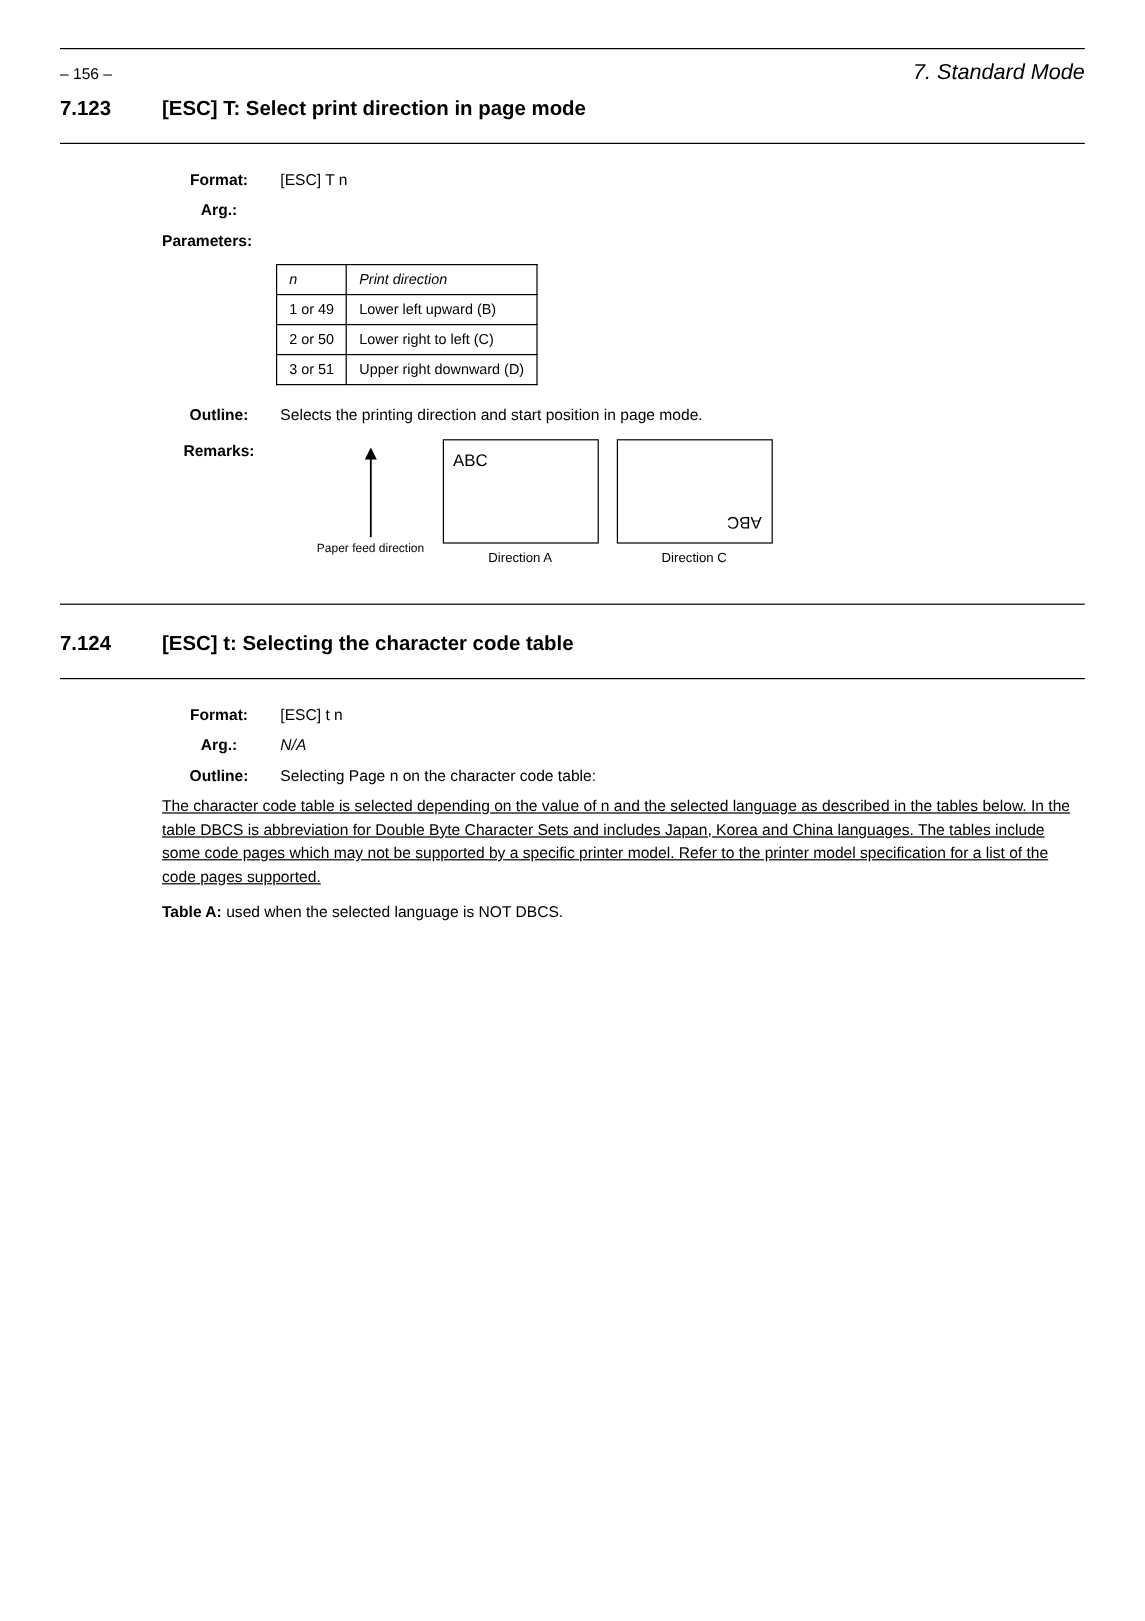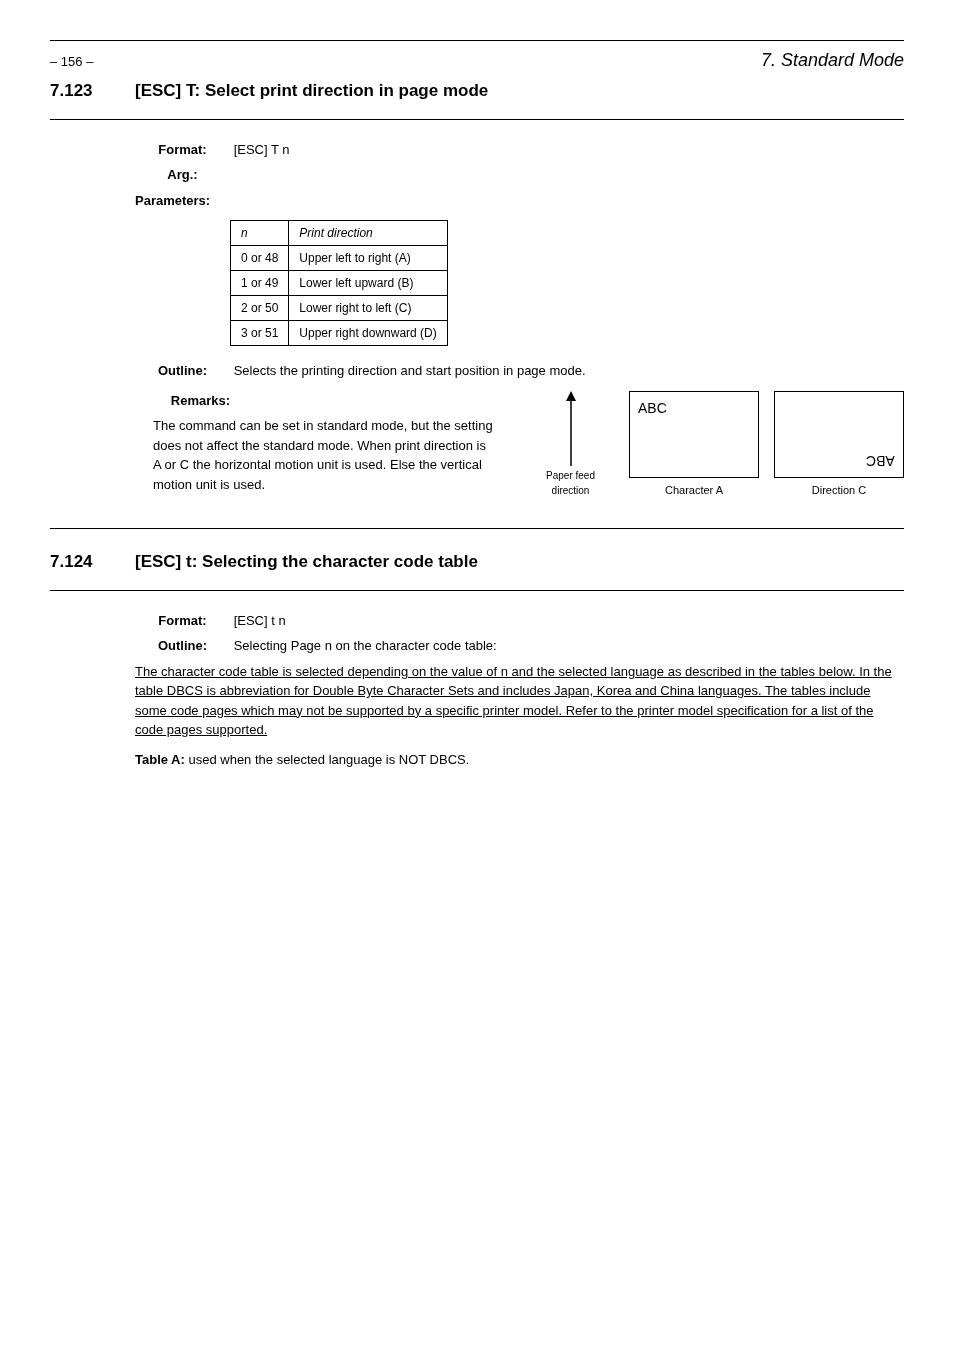--- a/index.html
+++ b/index.html
@@ -77,21 +77,20 @@
       text-align: left;
       font-weight: normal;
     }
     .param-table thead td {
       font-style: italic;
     }
     .remarks-grid {
       display: flex;
       gap: 34px;
       margin-top: 10px;
-      margin-left: 18px;
     }
     .remarks-text {
       width: 340px;
     }
     .remarks-diagram {
       display: flex;
       align-items: center;
       gap: 15px;
     }
     .arrow-container {
@@ -174,24 +173,20 @@
 
   <table class="param-table">
     <thead>
       <tr>
         <td>n</td>
         <td>Print direction</td>
       </tr>
     </thead>
     <tbody>
       <tr>
-        <td>0 or 48</td>
-        <td>Upper left to right (A)</td>
-      </tr>
-      <tr>
         <td>1 or 49</td>
         <td>Lower left upward (B)</td>
       </tr>
       <tr>
         <td>2 or 50</td>
         <td>Lower right to left (C)</td>
       </tr>
       <tr>
         <td>3 or 51</td>
         <td>Upper right downward (D)</td>
@@ -202,35 +197,34 @@
   <div class="format-block">
     <span class="format-label bold">Outline:</span>
     <span>Selects the printing direction and start position in page mode.</span>
   </div>
 
   <div class="remarks-grid">
     <div>
       <div class="format-block">
         <span class="format-label bold">Remarks:</span>
       </div>
-      <div class="remarks-text">The command can be set in standard mode, but the setting does not affect the standard mode. When print direction is A or C the horizontal motion unit is used. Else the vertical motion unit is used.</div>
     </div>
     <div class="remarks-diagram">
       <div class="arrow-container">
         <svg class="arrow-svg" viewBox="0 0 20 75">
           <line x1="10" y1="75" x2="10" y2="5" stroke="#000" stroke-width="1.5"></line>
           <polygon points="10,0 5,10 15,10" fill="#000"></polygon>
         </svg>
         <div class="feed-label">Paper feed direction</div>
       </div>
       <div>
         <div class="demo-box">
           <span class="abc-normal">ABC</span>
         </div>
-        <div class="box-caption">Character A</div>
+        <div class="box-caption">Direction A</div>
       </div>
       <div>
         <div class="demo-box">
           <span class="abc-rotated">ABC</span>
         </div>
         <div class="box-caption">Direction C</div>
       </div>
     </div>
   </div>
 </div>
@@ -242,20 +236,24 @@
   <span class="sub-heading">[ESC] t: Selecting the character code table</span>
 </div>
 <div class="title-underline"></div>
 
 <div class="indent">
   <div class="format-block">
     <span class="format-label bold">Format:</span>
     <span>[ESC] t n</span>
   </div>
   <div class="format-block">
+    <span class="format-label bold">Arg.:</span>
+    <span class="na">N/A</span>
+  </div>
+  <div class="format-block">
     <span class="format-label bold">Outline:</span>
     <span>Selecting Page n on the character code table:</span>
   </div>
   <div class="body-text">The character code table is selected depending on the value of n and the selected language as described in the tables below. In the table DBCS is abbreviation for Double Byte Character Sets and includes Japan, Korea and China languages. The tables include some code pages which may not be supported by a specific printer model. Refer to the printer model specification for a list of the code pages supported.</div>
   <div class="format-block">
     <span class="bold">Table A:</span>
     <span>used when the selected language is NOT DBCS.</span>
   </div>
 </div>
 

